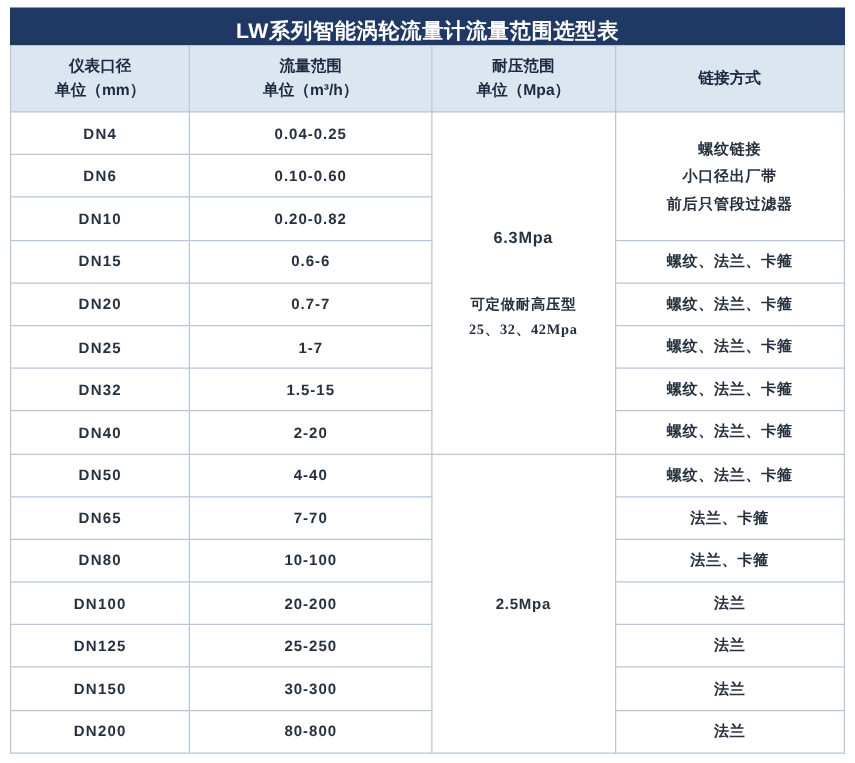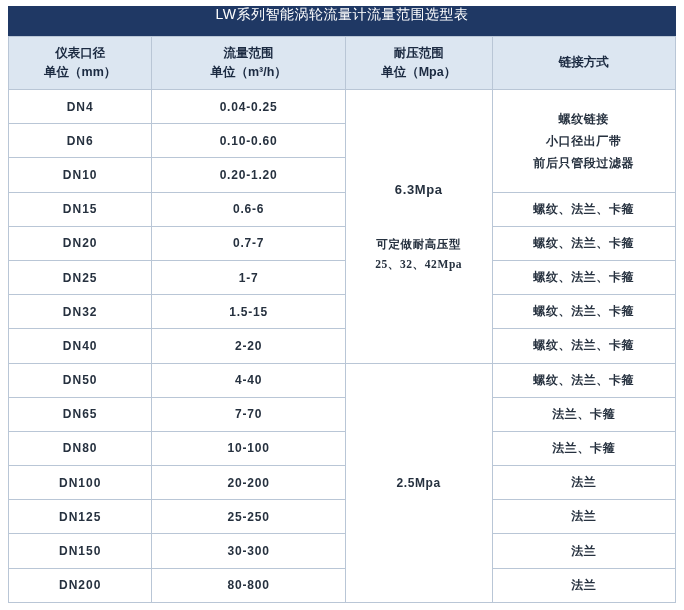--- a/index.html
+++ b/index.html
@@ -18,24 +18,24 @@
     height: 610px;
     position: relative;
     box-sizing: border-box;
     padding: 6px 8px 8px 8px;
   }
   .title-bar {
     height: 30px;
     background: #1f3864;
     color: #ffffff;
     display: flex;
-    align-items: flex-start;
+    align-items: flex-end;
     justify-content: center;
-    font-size: 14px;
-    font-weight: normal;
+    font-size: 17px;
+    font-weight: bold;
     letter-spacing: 0.5px;
   }
   table.spec {
     width: 100%;
     border-collapse: collapse;
     table-layout: fixed;
     font-size: 12px;
     padding-left: 29px;
   }
   table.spec col.c1 { width: 21.5%; }
@@ -155,21 +155,21 @@
         </td>
       </tr>
 
       <tr>
         <td class="dn">DN6</td>
         <td class="range">0.10-0.60</td>
       </tr>
 
       <tr>
         <td class="dn">DN10</td>
-        <td class="range">0.20-1.20</td>
+        <td class="range">0.20-0.82</td>
       </tr>
 
       <tr>
         <td class="dn">DN15</td>
         <td class="range">0.6-6</td>
         <td class="link">螺纹、法兰、卡箍</td>
       </tr>
 
       <tr>
         <td class="dn">DN20</td>

